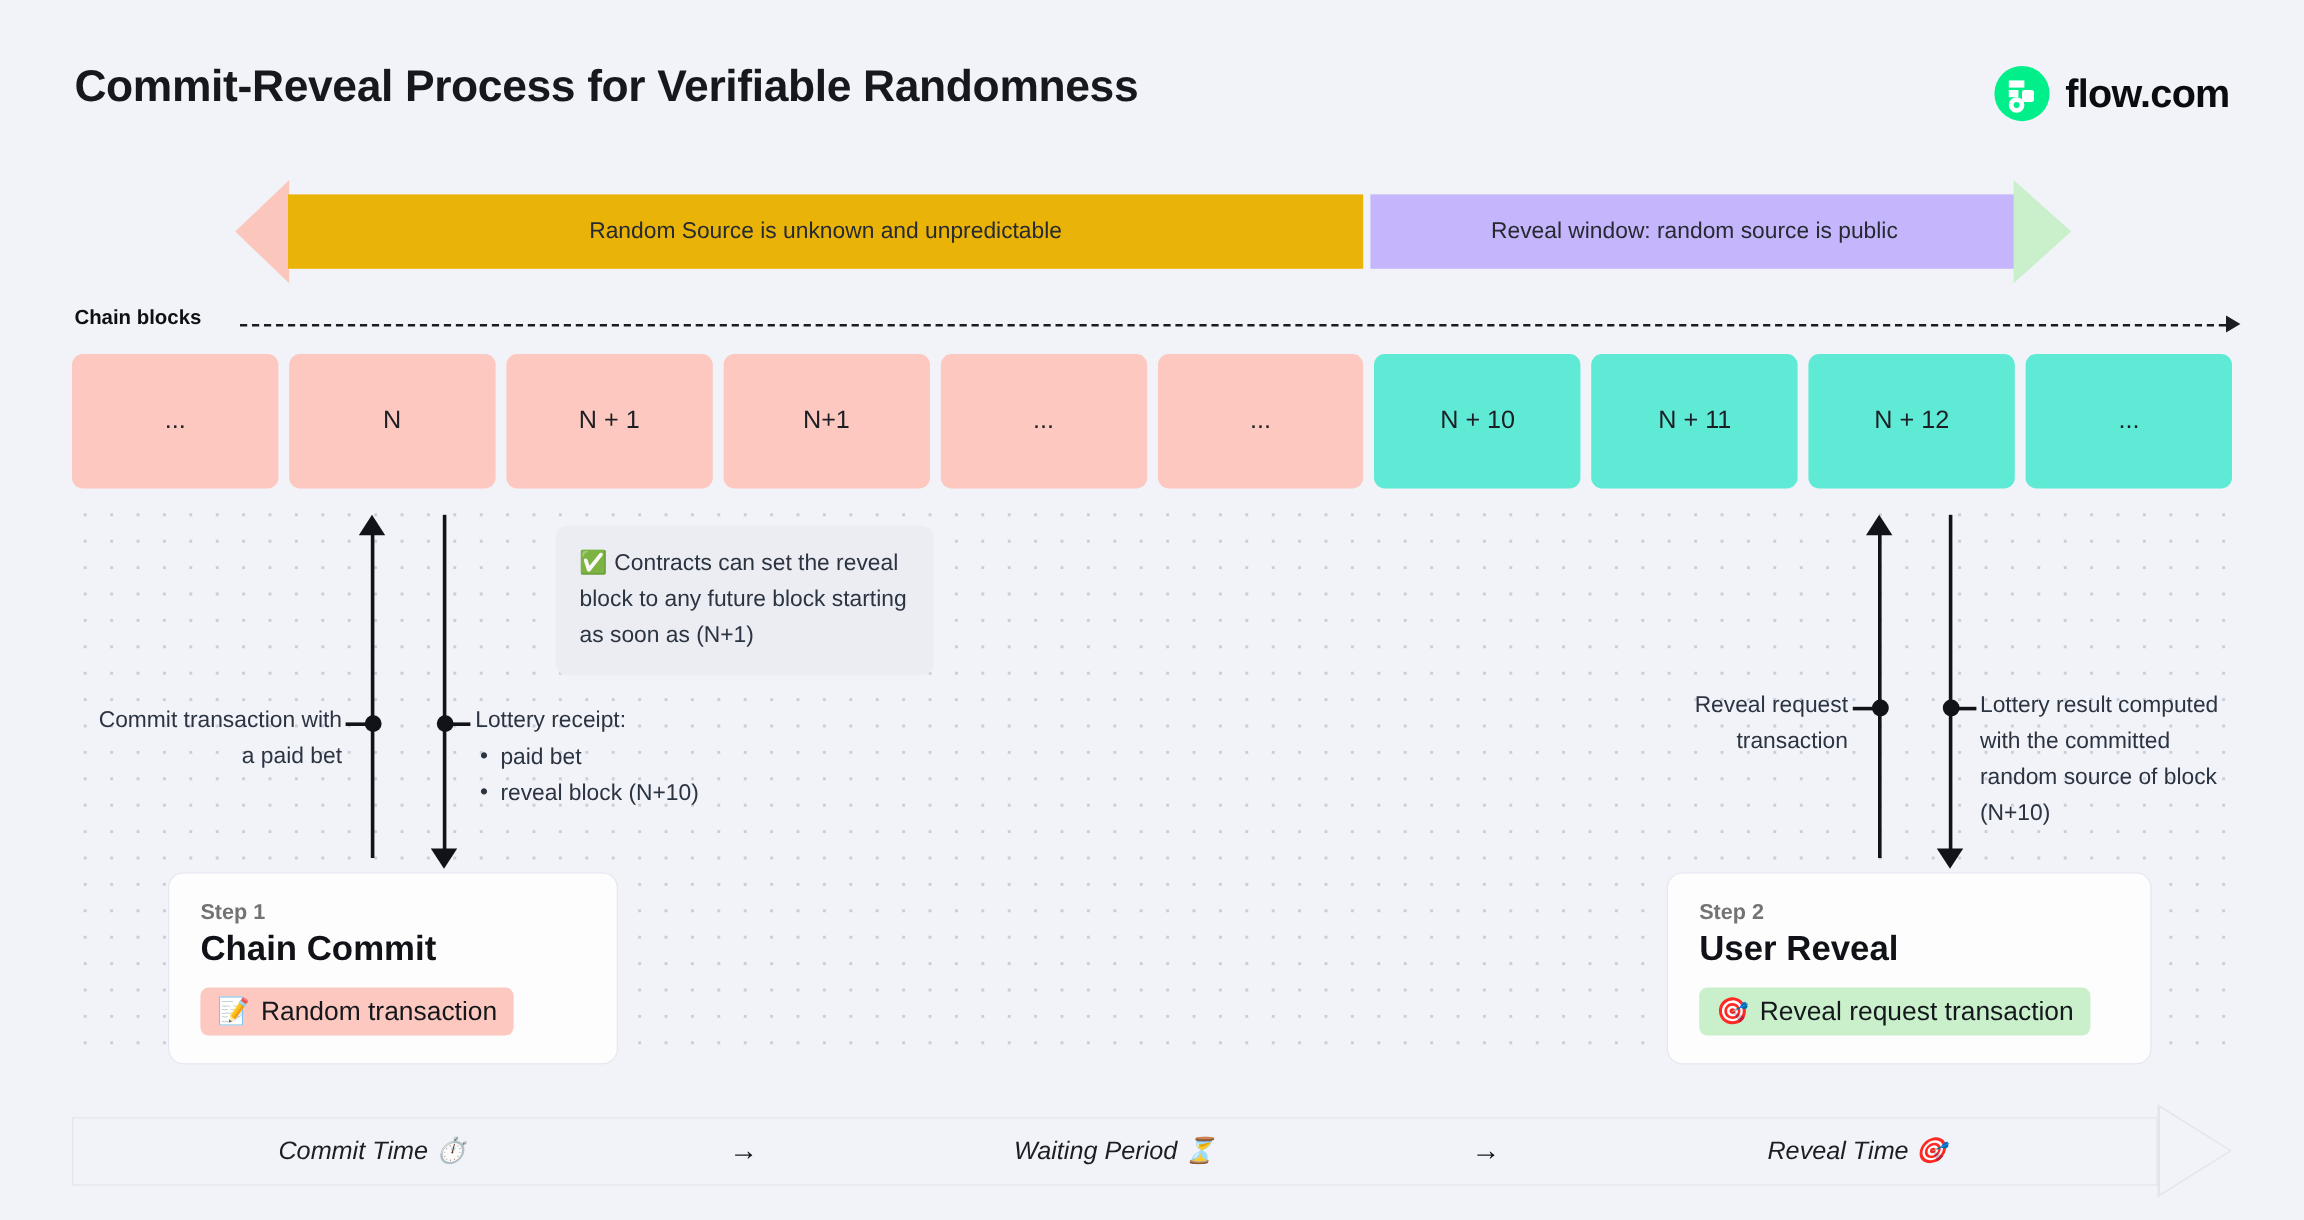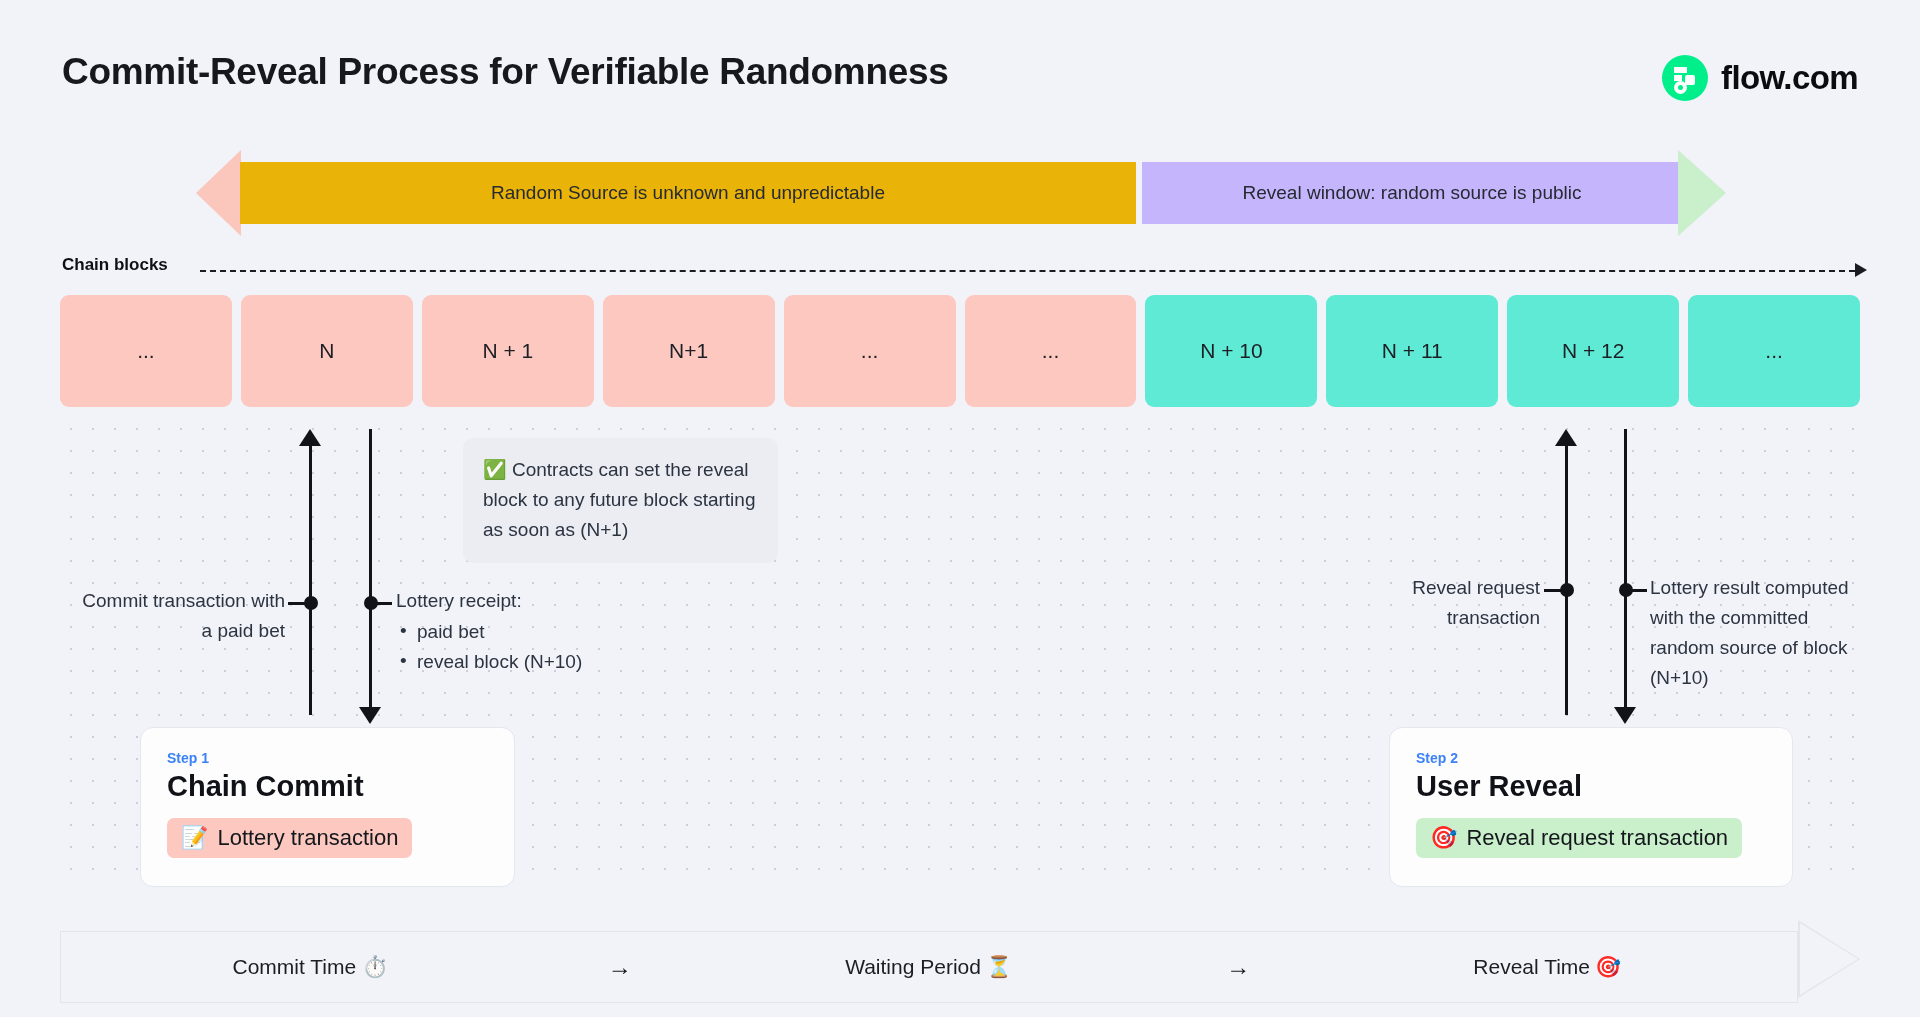--- a/index.html
+++ b/index.html
@@ -118,36 +118,36 @@
   .anno li { position: relative; padding-left: 21px; }
   .anno li::before {
     content: "•"; position: absolute; left: 4px; top: -1px; font-size: 19px; color: #2C3442;
   }
 
   
   .card {
     position: absolute; background: #FDFDFE; border: 1px solid #E4E7EE;
     border-radius: 13px; padding: 22px 26px 26px 26px;
   }
-  .card .step { font-size: 14px; font-weight: 700; color: #3b82f6; }
+  .card .step { font-size: 18px; font-weight: 700; color: #737373; }
   .card .heading { font-size: 29px; font-weight: 700; color: #101218; margin-top: 4px; }
   .badge {
     display: inline-flex; align-items: center; gap: 9px;
     margin-top: 15px; padding: 7px 14px; border-radius: 7px;
     font-size: 22px; color: #14171C; white-space: nowrap;
   }
   .badge.pink { background: #FCC8BF; }
   .badge.green { background: #C9EFCB; }
 
   
   #timeline { position: absolute; left: 60px; top: 925px; width: 1800px; height: 68px; }
   #timeline .bar {
-    position: absolute; left: 0; top: 6px; right: 62px; height: 72px;
+    position: absolute; left: 0; top: 6px; right: 62px; height: 57px;
     background: #F1F3F8; border: 1px solid #E2E5EC;
-    display: flex; align-items: center;
+    display: flex; align-items: center; font-style: italic;
   }
   #timeline .seg { flex: 1 1 0; display: flex; align-items: center; justify-content: center; }
   #timeline .seg .txt { font-size: 21px; color: #1B1E24; white-space: nowrap; }
   #timeline .seg.sep { flex: 0 0 120px; font-size: 24px; color: #11141A; }
   #timeline .tip {
     position: absolute; right: 0; top: -5px; width: 0; height: 0;
     border-top: 39px solid transparent; border-bottom: 39px solid transparent;
     border-left: 62px solid #E2E5EC;
   }
   #timeline .tip-in {
@@ -241,21 +241,21 @@
 
   <div class="anno right-align" style="left:1355px; top:573px; width:185px;">Reveal request transaction</div>
 
   <div class="anno" style="left:1650px; top:573px; width:215px;">Lottery result computed with the committed random source of block (N+10)</div>
 
   <div class="card" style="left:140px; top:727px; width:375px; height:160px;">
     <div class="step">Step 1</div>
     <div class="heading">Chain Commit</div>
     <div class="badge pink">
       <span>📝</span>
-      <span>Lottery transaction</span>
+      <span>Random transaction</span>
     </div>
   </div>
 
   <div class="card" style="left:1389px; top:727px; width:404px; height:160px;">
     <div class="step">Step 2</div>
     <div class="heading">User Reveal</div>
     <div class="badge green">
       <span>🎯</span>
       <span>Reveal request transaction</span>
     </div>

